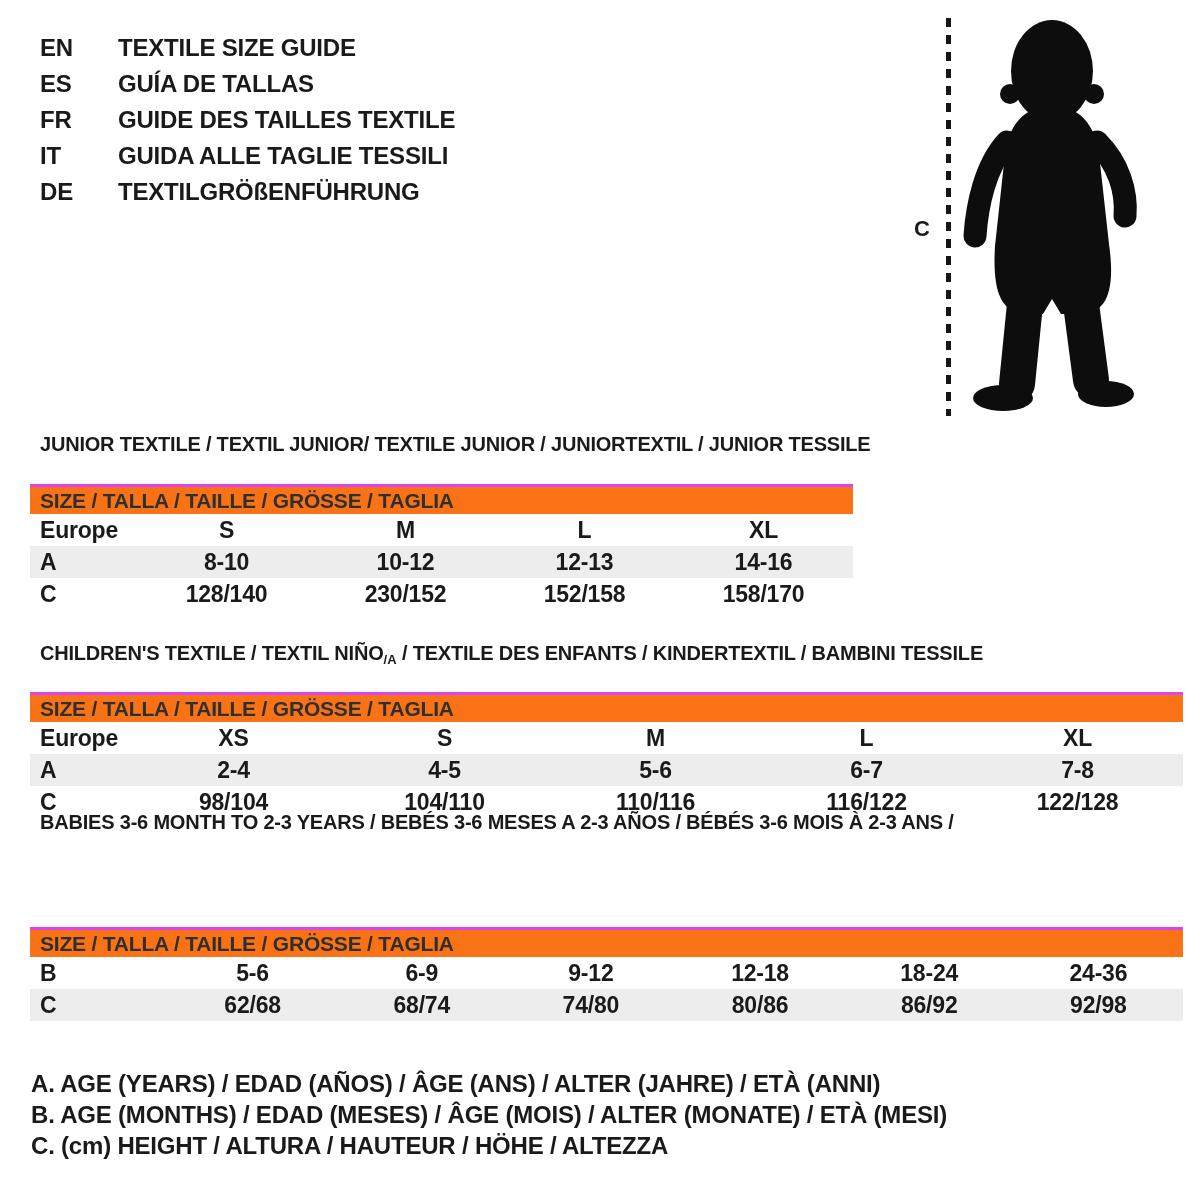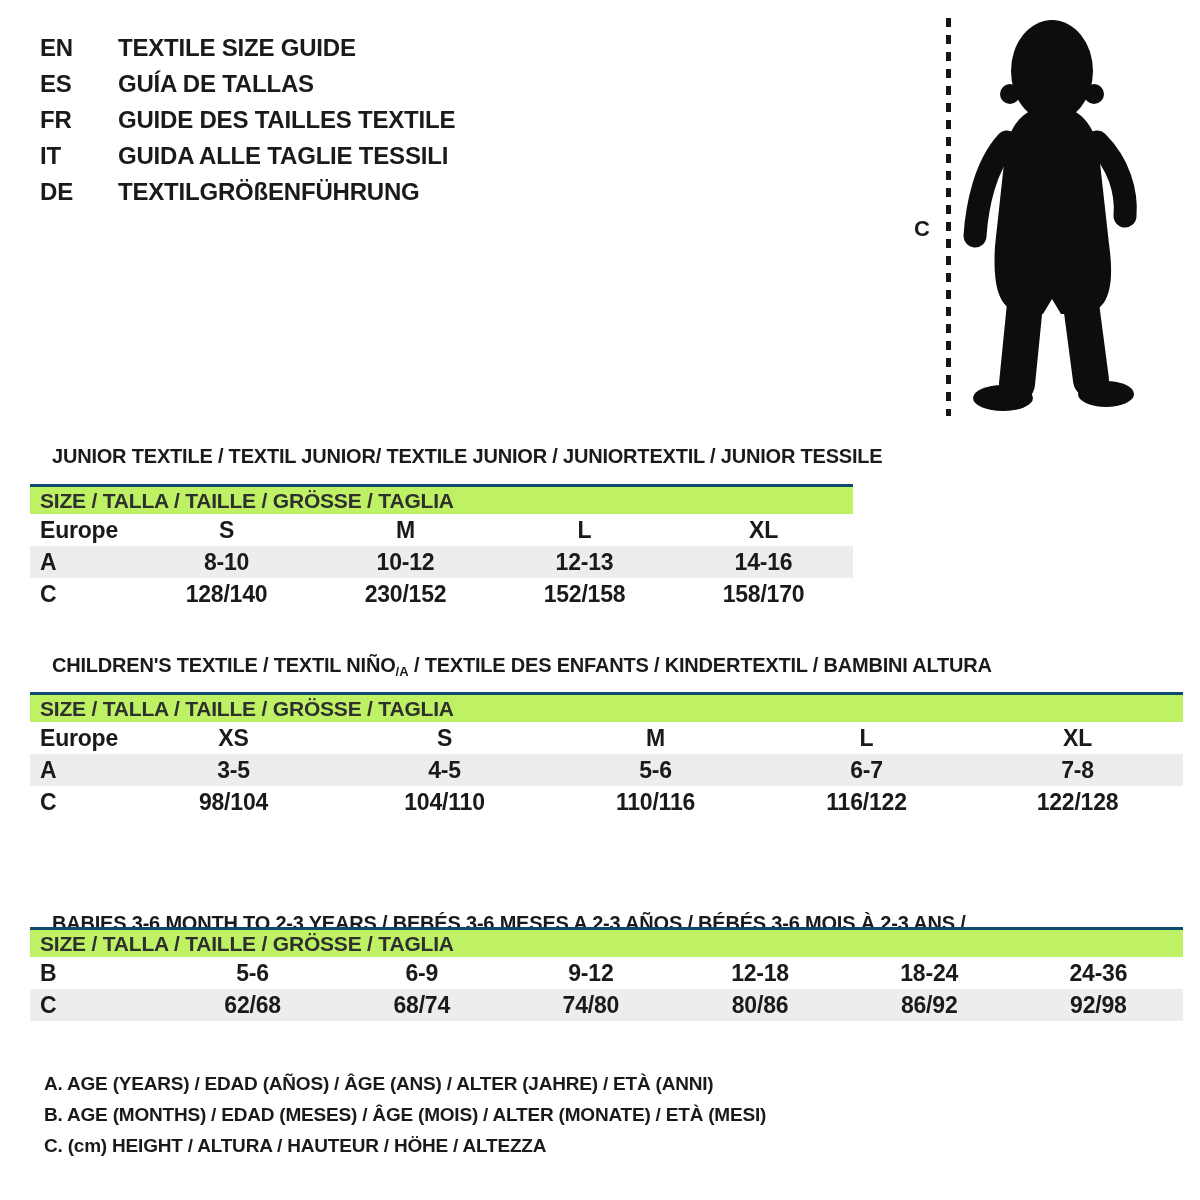--- a/index.html
+++ b/index.html
@@ -13,44 +13,44 @@
   .lang-row{display:flex;height:36px;align-items:center;font-size:24px;}
   .lang-code{width:78px;flex:0 0 78px;}
   
   .measure-label{position:absolute;left:914px;top:216px;font-size:22px;}
   .measure-line{
     position:absolute;left:946px;top:18px;width:5px;height:398px;
     background:repeating-linear-gradient(to bottom,#161616 0 9px,transparent 9px 17px);
   }
   .baby{position:absolute;left:963px;top:14px;}
   
-  .sec-title{position:absolute;margin:12px;font-size:20px;font-weight:700;}
+  .sec-title{position:absolute;margin:0;font-size:20px;font-weight:700;}
   .title-junior{left:40px;top:433px;}
   .title-children{left:40px;top:642px;}
-  .title-babies{left:40px;top:894px;line-height:34px;}
+  .title-babies{left:40px;top:805px;line-height:34px;}
   .subA{font-size:13px;vertical-align:-4px;letter-spacing:0;}
   
   .size-table{position:absolute;border-collapse:collapse;table-layout:fixed;}
   .t-junior{left:30px;top:484px;width:823px;}
   .t-children{left:30px;top:692px;width:1153px;}
   .t-babies{left:30px;top:927px;width:1153px;}
   .size-table th.bar{
-    background:#bef264;border-top:3px solid #0c4a6e;height:27px;
+    background:#f97316;border-top:3px solid #d946ef;height:27px;
     font-size:21px;font-weight:700;text-align:left;padding:0 0 0 10px;color:#2f2f2f;
   }
   .size-table td{
     height:32px;font-size:23px;font-weight:700;text-align:center;padding:0;
   }
   .size-table td.rowlabel{text-align:left;padding-left:10px;}
   .size-table tbody tr:nth-child(2) td{background:#ededed;}
   .t-junior col.c-label{width:107px;}
   .t-children col.c-label{width:98px;}
   .t-babies col.c-label{width:138px;}
   
-  .legend{position:absolute;left:44px;top:1068px;font-size:19px;line-height:31px;}
+  .legend{position:absolute;left:31px;top:1068px;font-size:24px;line-height:31px;}
 </style>
 </head>
 <body>
 
 <div class="page">
 
   <div class="lang-block">
     <div class="lang-row">
       <span class="lang-code">EN</span>
       <span class="lang-title">TEXTILE SIZE GUIDE</span>
@@ -120,21 +120,21 @@
         <td class="rowlabel">C</td>
         <td>128/140</td>
         <td>230/152</td>
         <td>152/158</td>
         <td>158/170</td>
       </tr>
     </tbody>
   </table>
 
   <h2 class="sec-title title-children">
-    <span>CHILDREN'S TEXTILE / TEXTIL NIÑO</span><span class="subA">/A</span><span> / TEXTILE DES ENFANTS / KINDERTEXTIL / BAMBINI ALTURA</span>
+    <span>CHILDREN'S TEXTILE / TEXTIL NIÑO</span><span class="subA">/A</span><span> / TEXTILE DES ENFANTS / KINDERTEXTIL / BAMBINI TESSILE</span>
   </h2>
   <table class="size-table t-children">
     <colgroup>
       <col class="c-label">
       <col span="5">
     </colgroup>
     <thead>
       <tr>
         <th class="bar" colspan="6">SIZE / TALLA / TAILLE / GRÖSSE / TAGLIA</th>
       </tr>
@@ -143,21 +143,21 @@
       <tr>
         <td class="rowlabel">Europe</td>
         <td>XS</td>
         <td>S</td>
         <td>M</td>
         <td>L</td>
         <td>XL</td>
       </tr>
       <tr>
         <td class="rowlabel">A</td>
-        <td>3-5</td>
+        <td>2-4</td>
         <td>4-5</td>
         <td>5-6</td>
         <td>6-7</td>
         <td>7-8</td>
       </tr>
       <tr>
         <td class="rowlabel">C</td>
         <td>98/104</td>
         <td>104/110</td>
         <td>110/116</td>

